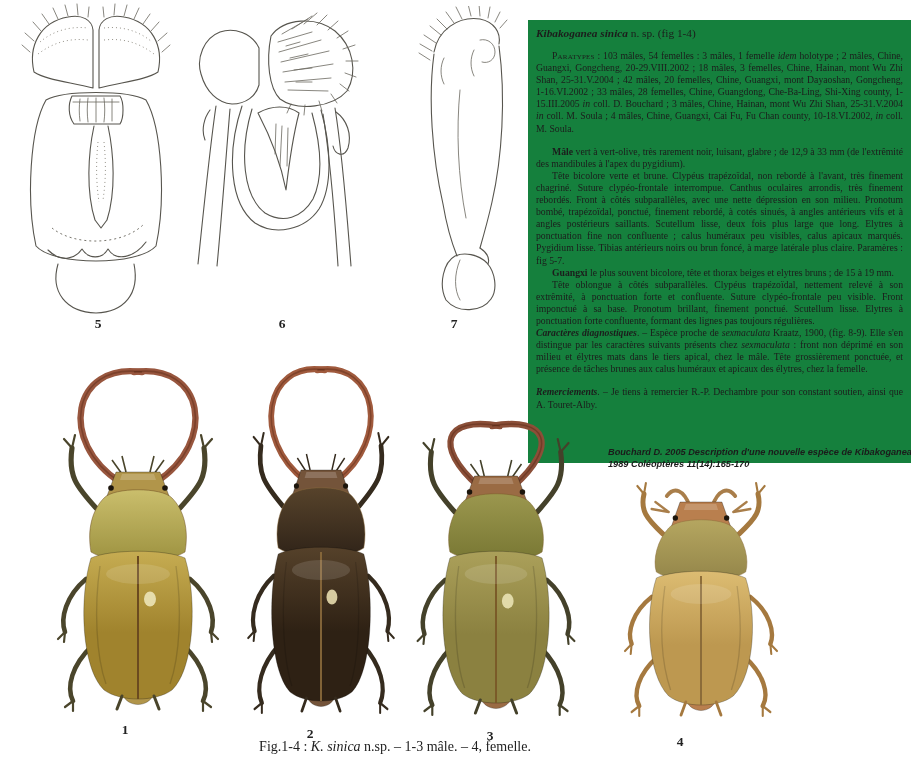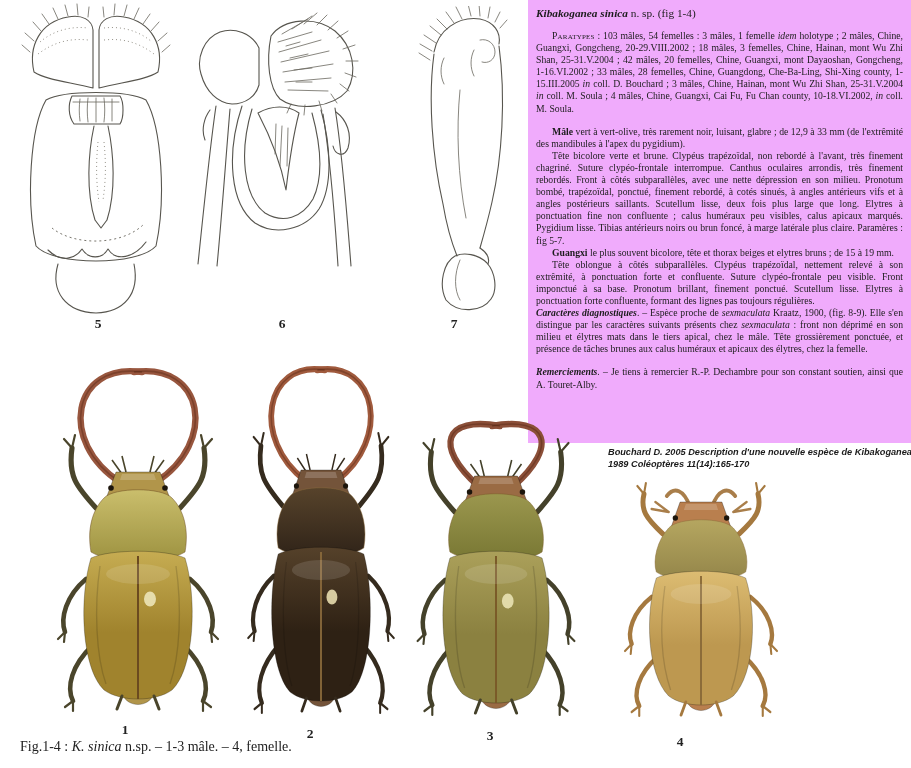--- a/index.html
+++ b/index.html
@@ -28,21 +28,21 @@
   .ink-thin{fill:none;stroke:#6a675e;stroke-width:.8;stroke-linecap:round;}
   .ink-dash{fill:none;stroke:#6a675e;stroke-width:.9;stroke-dasharray:2,3;}
   .ink-dot{fill:none;stroke:#7a766b;stroke-width:.8;stroke-dasharray:1,3;}
   
   .fig-label{position:absolute;width:26px;text-align:center;font-weight:bold;
              font-size:13.5px;color:#222;}
   
   .beetle{position:absolute;}
   .beetle svg{width:100%;height:100%;display:block;}
   
-  .caption{position:absolute;left:20px;top:739px;width:750px;
+  .caption{position:absolute;left:20px;top:739px;width:750px;text-align:center;
            font-size:14px;color:#222;}
 </style>
 </head>
 <body>
 
 <div id="screen">
 
   <div class="drawing" style="left:10px;top:2px;width:172px;height:314px;">
     <svg viewBox="0 0 172 314">
       <path class="ink" d="M24,70 C18,44 30,20 58,15 C72,12 82,18 83,28 L83,86 C60,80 36,78 24,70 Z"></path>
@@ -88,21 +88,21 @@
       <path class="ink" d="M80,242 C86,246 90,252 88,258"></path>
       <path class="ink" d="M55,250 C44,256 38,278 46,294 C58,308 82,306 91,293 C98,283 95,266 87,257 C78,248 64,246 55,250 Z"></path>
       <path class="ink-thin" d="M60,254 C54,268 54,284 60,294"></path>
     </svg>
   </div>
 
   <div class="fig-label" style="left:85px;top:316px;">5</div>
   <div class="fig-label" style="left:269px;top:316px;">6</div>
   <div class="fig-label" style="left:441px;top:316px;">7</div>
 
-  <div class="panel" style="background: #f0abfc;">
+  <div class="panel" style="background: #15803d; margin-top: 20px;">
     <div class="panel-title"><span class="bi">Kibakoganea sinica</span><span> n. sp. (fig 1-4)</span></div>
     <div>
         <p class="para indent"><span class="sc">Paratypes</span><span> : 103 mâles, 54 femelles : 3 mâles, 1 femelle </span><span class="i">idem</span><span> holotype ; 2 mâles, Chine, Guangxi, Gongcheng, 20-29.VIII.2002 ; 18 mâles, 3 femelles, Chine, Hainan, mont Wu Zhi Shan, 25-31.V.2004 ; 42 mâles, 20 femelles, Chine, Guangxi, mont Dayaoshan, Gongcheng, 1-16.VI.2002 ; 33 mâles, 28 femelles, Chine, Guangdong, Che-Ba-Ling, Shi-Xing county, 1-15.III.2005 </span><span class="i">in</span><span> coll. D. Bouchard ; 3 mâles, Chine, Hainan, mont Wu Zhi Shan, 25-31.V.2004 </span><span class="i">in</span><span> coll. M. Soula ; 4 mâles, Chine, Guangxi, Cai Fu, Fu Chan county, 10-18.VI.2002, </span><span class="i">in</span><span> coll. M. Soula.</span></p>
         <p class="para indent gap"><span class="b">Mâle</span><span> vert à vert-olive, très rarement noir, luisant, glabre ; de 12,9 à 33 mm (de l'extrêmité des mandibules à l'apex du pygidium).</span></p>
         <p class="para indent"><span>Tête bicolore verte et brune. Clypéus trapézoïdal, non rebordé à l'avant, très finement chagriné. Suture clypéo-frontale interrompue. Canthus oculaires arrondis, très finement rebordés. Front à côtés subparallèles, avec une nette dépression en son milieu. Pronotum bombé, trapézoïdal, ponctué, finement rebordé, à cotés sinués, à angles antérieurs vifs et à angles postérieurs saillants. Scutellum lisse, deux fois plus large que long. Elytres à ponctuation fine non confluente ; calus huméraux peu visibles, calus apicaux marqués. Pygidium lisse. Tibias antérieurs noirs ou brun foncé, à marge latérale plus claire. Paramères : fig 5-7.</span></p>
         <p class="para indent"><span class="b">Guangxi</span><span> le plus souvent bicolore, tête et thorax beiges et elytres bruns ; de 15 à 19 mm.</span></p>
         <p class="para indent"><span>Tête oblongue à côtés subparallèles. Clypéus trapézoïdal, nettement relevé à son extrêmité, à ponctuation forte et confluente. Suture clypéo-frontale peu visible. Front imponctué à sa base. Pronotum brillant, finement ponctué. Scutellum lisse. Elytres à ponctuation forte confluente, formant des lignes pas toujours régulières.</span></p>
         <p class="para"><span class="bi">Caractères diagnostiques</span><span>. – Espèce proche de </span><span class="i">sexmaculata</span><span> Kraatz, 1900, (fig. 8-9). Elle s'en distingue par les caractères suivants présents chez </span><span class="i">sexmaculata</span><span> : front non déprimé en son milieu et élytres mats dans le tiers apical, chez le mâle. Tête grossièrement ponctuée, et présence de tâches brunes aux calus huméraux et apicaux des élytres, chez la femelle.</span></p>
         <p class="para gap"><span class="bi">Remerciements</span><span>. – Je tiens à remercier R.-P. Dechambre pour son constant soutien, ainsi que A. Touret-Alby.</span></p>
       </div>

